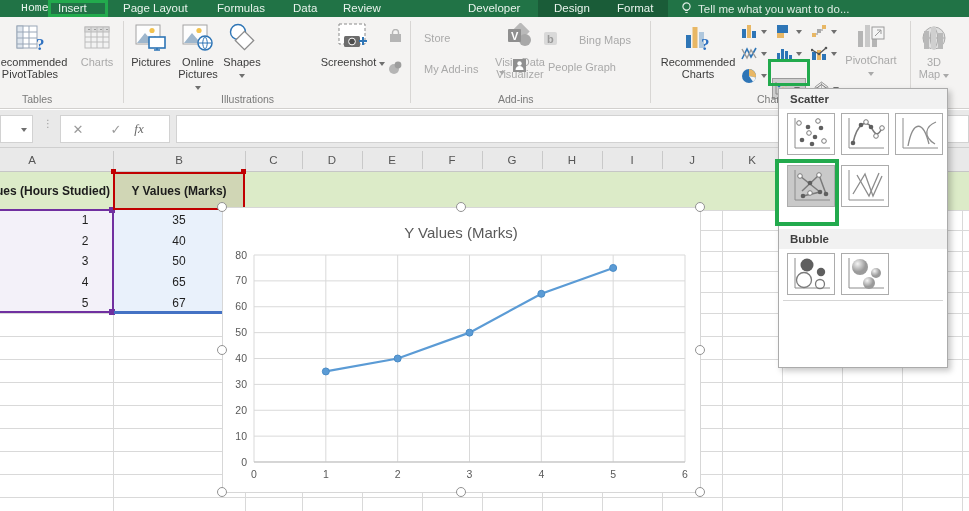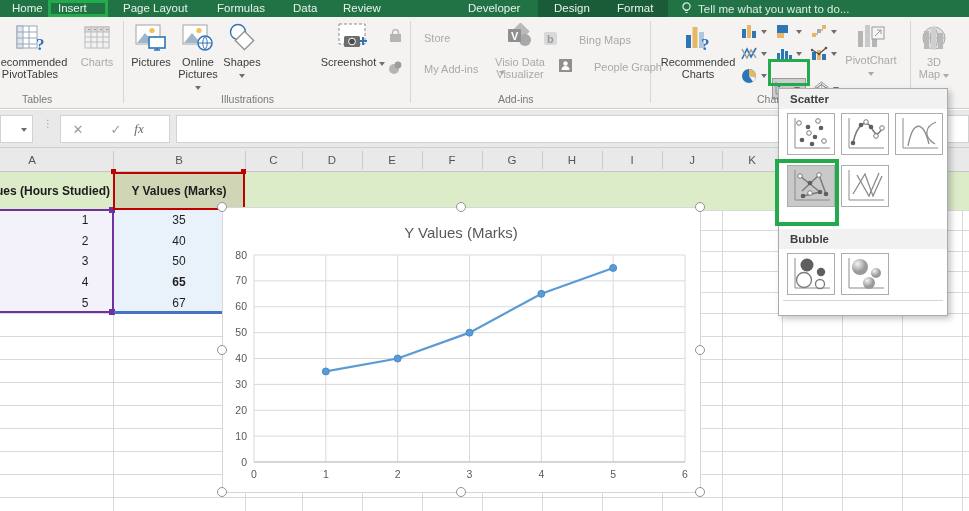--- a/index.html
+++ b/index.html
@@ -42,41 +42,41 @@
   .gridv{position:absolute;width:1px;background:#d9d9d9;}
   .gridh{position:absolute;left:0;width:969px;height:1px;background:#d9d9d9;}
   .cellnum{position:absolute;display:flex;align-items:center;justify-content:center;font-size:12px;color:#1f1f1f;}
   .hdrtext{position:absolute;font-weight:bold;font-size:12px;color:#1c1c1c;white-space:nowrap;}
 
   
   .chart{position:absolute;left:222px;top:207px;width:479px;height:286px;background:#fff;border:1px solid #d7d7d7;z-index:5;}
   .handle{position:absolute;width:10px;height:10px;border-radius:50%;background:#fff;border:1.5px solid #929292;z-index:6;}
 
   
-  .menu{position:absolute;left:778px;top:88px;width:170px;height:228px;background:#fff;border:1px solid #ababab;
+  .menu{position:absolute;left:778px;top:88px;width:170px;height:280px;background:#fff;border:1px solid #ababab;
         box-shadow:3px 3px 6px rgba(0,0,0,.22);z-index:9;font-size:11.5px;color:#3c3c3c;}
   .msec{position:absolute;left:0;width:168px;height:20px;background:#f1f1f1;display:flex;align-items:center;padding-left:11px;font-weight:bold;color:#404040;}
   .micon{position:absolute;width:48px;height:42px;background:#fff;border:1px solid #acacac;display:flex;align-items:center;justify-content:center;}
   .micon.pressed{background:#c9c9c9;}
   .msep{position:absolute;left:4px;width:160px;height:1px;background:#d5d5d5;}
   .mmore{position:absolute;left:0;top:216px;width:168px;height:26px;display:flex;align-items:center;gap:8px;padding-left:8px;}
   .mmore u{text-decoration:underline;}
 
   
   .anno{position:absolute;border:3px solid #22aa4d;z-index:10;pointer-events:none;}
 </style>
 </head>
 <body>
 
 <div class="screen">
 
   <div class="tabbar">
     <div class="ctx-patch"></div>
     <div id="tabs">
-        <div class="rtab" style="left: 12px;">Home</div>
+        <div class="rtab" style="left: 21px; font-family: Liberation Mono, monospace;">Home</div>
         <div class="rtab" style="left: 58px;">Insert</div>
         <div class="rtab" style="left: 123px;">Page Layout</div>
         <div class="rtab" style="left: 217px;">Formulas</div>
         <div class="rtab" style="left: 293px;">Data</div>
         <div class="rtab" style="left: 343px;">Review</div>
         <div class="rtab" style="left: 413px; margin-top: 22px;">View</div>
         <div class="rtab" style="left: 468px;">Developer</div>
         <div class="rtab" style="left: 554px;">Design</div>
         <div class="rtab" style="left: 617px;">Format</div>
       </div>
@@ -181,21 +181,21 @@
       <span>Visio Data</span><br>
       <span>Visualizer</span>
     </div>
     <div class="smallbtn" style="left:543px;top:13px">
       <svg width="15" height="15" viewBox="0 0 15 15">
         <rect x="1" y="1" width="13" height="13" rx="2" fill="#d9d9d9"></rect>
         <text x="4" y="11.5" font-size="11" font-weight="bold" fill="#9a9a9a">b</text>
       </svg>
       <span>Bing Maps</span>
     </div>
-    <div class="smallbtn" style="left:558px;top:40px">
+    <div class="smallbtn" style="left:512px;top:40px">
       <svg width="15" height="15" viewBox="0 0 15 15">
         <rect x="1" y="1" width="13" height="13" fill="#8f8f8f"></rect>
         <circle cx="7.5" cy="5.5" r="2.2" fill="#fff"></circle>
           <path d="M3.5 12c0-2.5 1.8-4 4-4s4 1.5 4 4z" fill="#fff"></path>
       </svg>
       <span>People Graph</span>
     </div>
     <div class="glabel" style="left:498px">Add-ins</div>
 
     <div class="bigbtn" style="left:655px;width:86px">
@@ -392,21 +392,21 @@
     <div class="hdrtext" style="right:859px;top:24px;height:38px;line-height:38px;white-space:nowrap">X Values (Hours Studied)</div>
     <div class="hdrtext" style="left:113px;top:24px;width:132px;height:38px;line-height:38px;text-align:center">Y Values (Marks)</div>
     <div id="datacells">
         <div class="cellnum" style="left: 60px; top: 62px; width: 50px; height: 20px;">1</div>
         <div class="cellnum" style="left: 113px; top: 62px; width: 132px; height: 20px;">35</div>
         <div class="cellnum" style="left: 60px; top: 82px; width: 50px; height: 21px;">2</div>
         <div class="cellnum" style="left: 113px; top: 82px; width: 132px; height: 21px;">40</div>
         <div class="cellnum" style="left: 60px; top: 103px; width: 50px; height: 20px;">3</div>
         <div class="cellnum" style="left: 113px; top: 103px; width: 132px; height: 20px;">50</div>
         <div class="cellnum" style="left: 60px; top: 123px; width: 50px; height: 21px;">4</div>
-        <div class="cellnum" style="left: 113px; top: 123px; width: 132px; height: 21px; font-weight: bold;">65</div>
+        <div class="cellnum" style="left: 113px; top: 123px; width: 132px; height: 21px;">65</div>
         <div class="cellnum" style="left: 60px; top: 144px; width: 50px; height: 21px;">5</div>
         <div class="cellnum" style="left: 113px; top: 144px; width: 132px; height: 21px;">67</div>
       </div>
 
     <div style="position:absolute;left:0;top:61px;width:114px;height:2px;background:#7030A0"></div>
     <div style="position:absolute;left:112px;top:61px;width:2px;height:104px;background:#7030A0"></div>
     <div style="position:absolute;left:0;top:163px;width:114px;height:2px;background:#7030A0"></div>
     <div style="position:absolute;left:109px;top:59px;width:6px;height:6px;background:#7030A0"></div>
     <div style="position:absolute;left:109px;top:161px;width:6px;height:6px;background:#7030A0"></div>
     <div style="position:absolute;left:114px;top:163px;width:131px;height:2.5px;background:#4472C4"></div>

